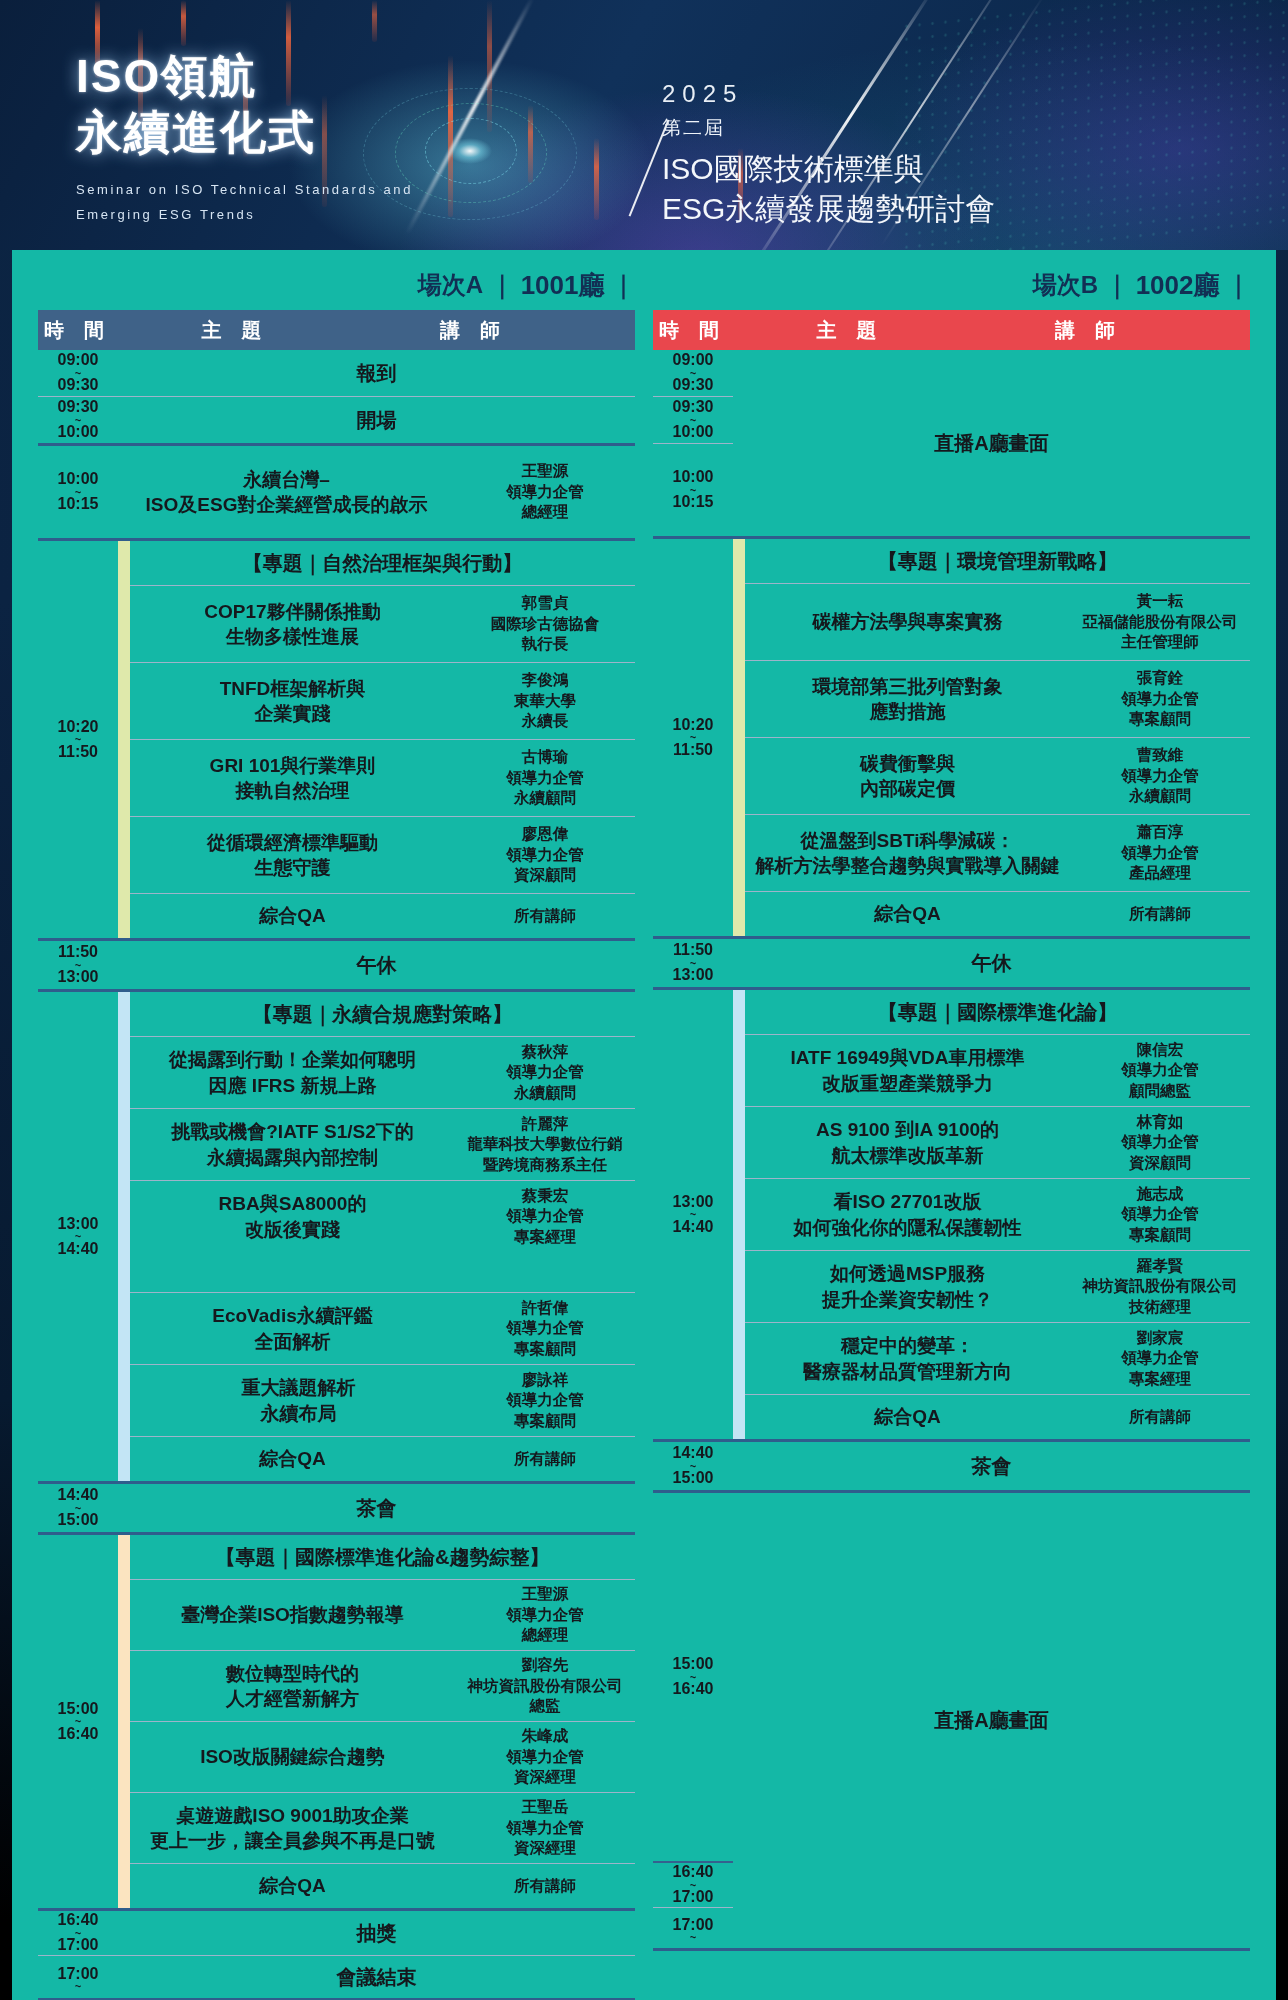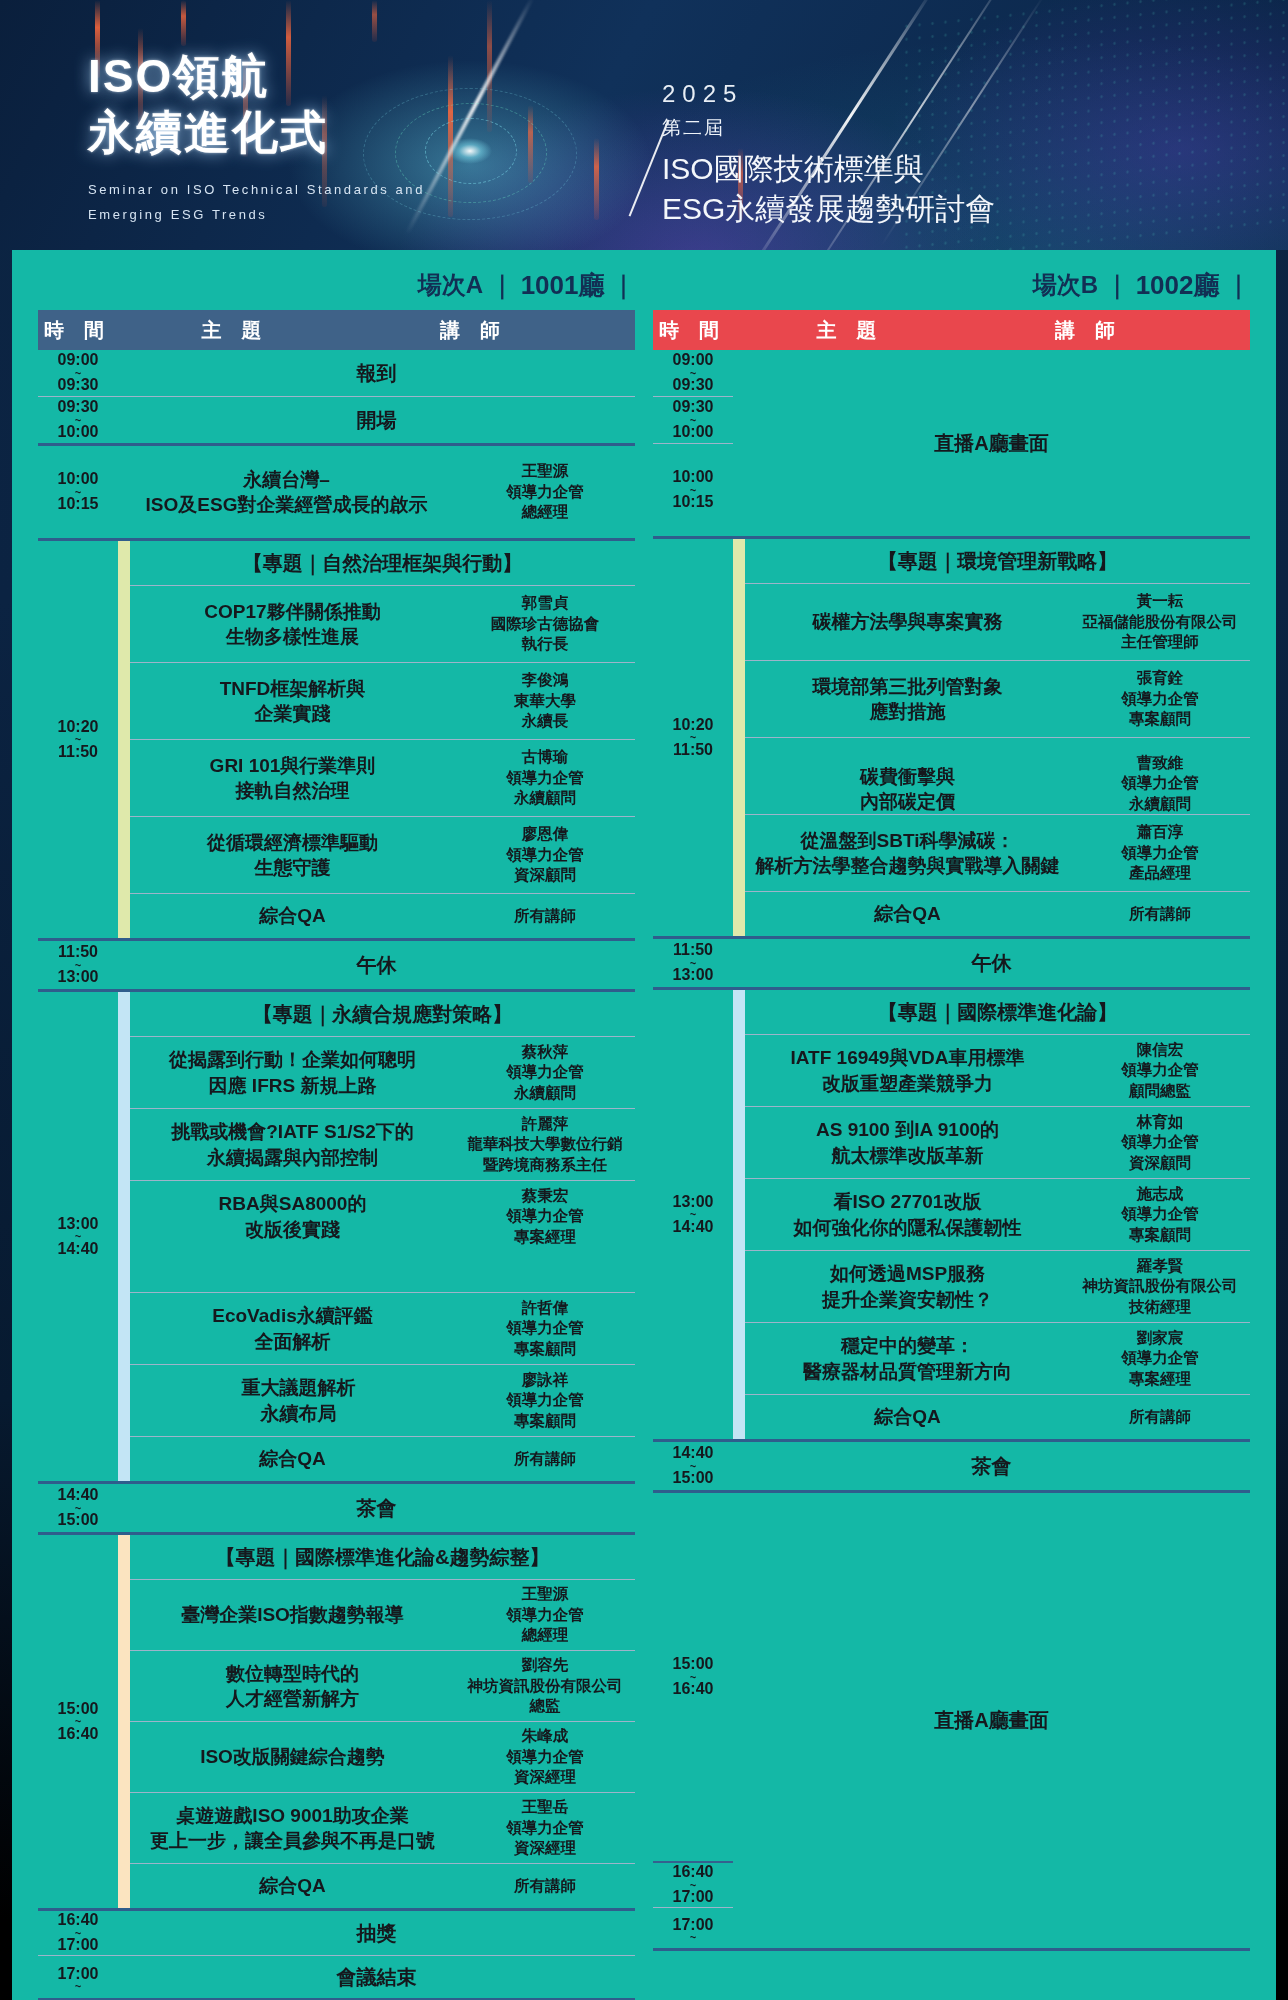--- a/index.html
+++ b/index.html
@@ -40,21 +40,21 @@
   .s3{left:962px;top:-30px;height:300px;width:2px;opacity:.5}
   .s4{left:468px;top:-20px;height:270px;width:4px;opacity:.95;transform:rotate(28deg);filter:blur(1px)}
   .ring{position:absolute;border:1.5px dashed rgba(140,245,255,.42);border-radius:50%}
   .r1{left:425px;top:118px;width:90px;height:64px}
   .r2{left:395px;top:103px;width:150px;height:98px;border-color:rgba(120,255,210,.30)}
   .r3{left:363px;top:88px;width:212px;height:130px;border-color:rgba(140,245,255,.22)}
   .core{position:absolute;left:448px;top:138px;width:44px;height:26px;border-radius:50%;
     background:radial-gradient(closest-side,rgba(255,255,255,.95),rgba(140,240,255,.45),transparent)}
   .dots{position:absolute;left:900px;top:0;width:388px;height:250px;opacity:.22;transform:skewY(-6deg);
     background:radial-gradient(rgba(90,240,210,.7) 1px,transparent 1.6px);background-size:13px 13px;}
-  .brand{position:absolute;left:88px;top:48px;color:#fff}
+  .brand{position:absolute;left:76px;top:48px;color:#fff}
   .brand .t{font-size:46px;font-weight:700;letter-spacing:2px;line-height:1.22;
     text-shadow:0 0 16px rgba(170,215,255,.85),0 0 3px rgba(255,255,255,.6)}
   .brand .sub{margin-top:18px;font-size:13px;letter-spacing:2.6px;color:#d6e4f2;line-height:1.9}
   .evt{position:absolute;left:662px;top:80px;color:#eef3f9}
   .evt .yr{font-size:24px;letter-spacing:7px;color:#e8eef5}
   .evt .ed{font-size:19px;margin-top:7px;letter-spacing:2px}
   .evt .big{font-size:30px;line-height:1.34;margin-top:8px;font-weight:500;color:#f4f7fb}
   .slash{position:absolute;left:648px;top:116px;width:2px;height:104px;
     background:rgba(255,255,255,.9);transform:rotate(22deg)}
   
@@ -467,21 +467,21 @@
                 <div class="topic">
                   <div class="ln">環境部第三批列管對象</div>
                   <div class="ln">應對措施</div>
                 </div>
                 <div class="speaker">
                   <div class="ln">張育銓</div>
                   <div class="ln">領導力企管</div>
                   <div class="ln">專案顧問</div>
                 </div>
               </div>
-              <div class="trow" style="height: 76px; align-items: flex-end;">
+              <div class="trow" style="height: 76px;">
                 <div class="topic">
                   <div class="ln">碳費衝擊與</div>
                   <div class="ln">內部碳定價</div>
                 </div>
                 <div class="speaker">
                   <div class="ln">曹致維</div>
                   <div class="ln">領導力企管</div>
                   <div class="ln">永續顧問</div>
                 </div>
               </div>

